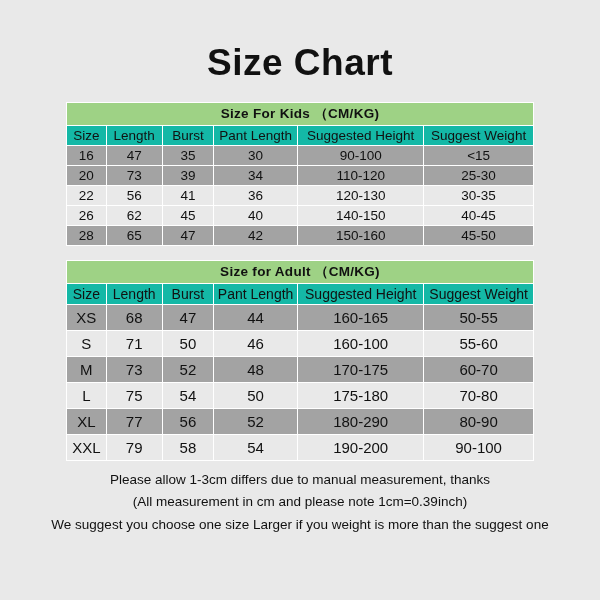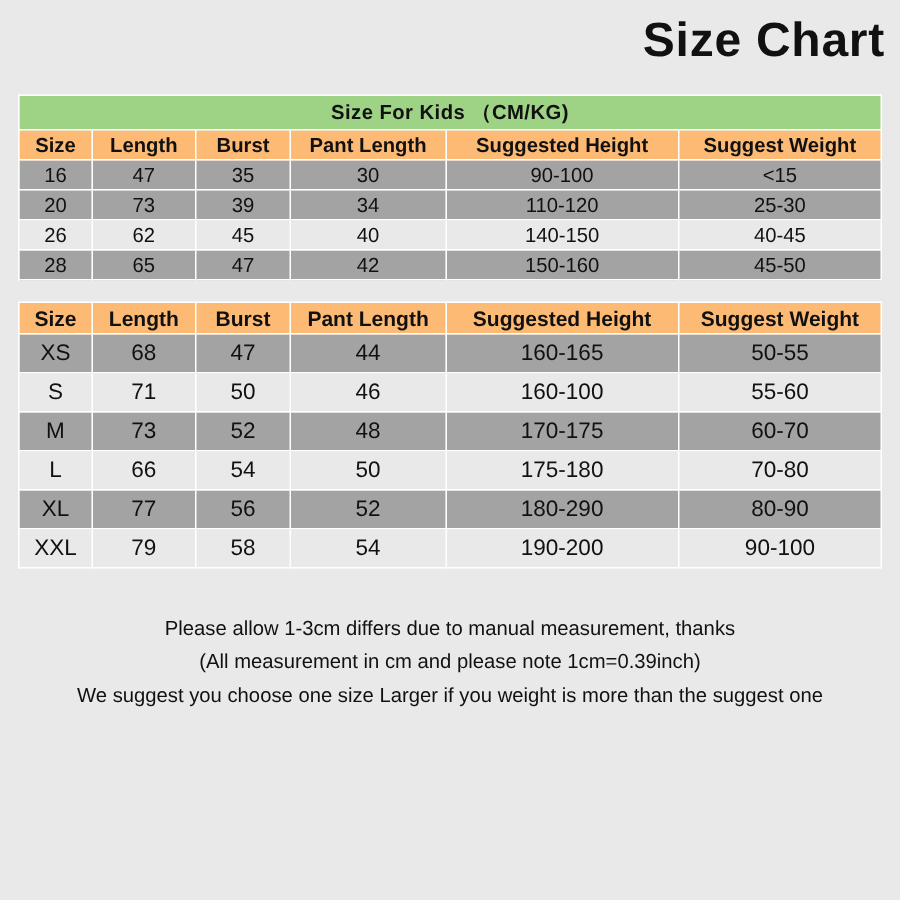--- a/index.html
+++ b/index.html
@@ -16,52 +16,52 @@
   }
   .page {
     position: relative;
     width: 600px;
     height: 600px;
     box-sizing: border-box;
     padding: 0 10px;
     background: #e9e9e9;
   }
   .title {
-    text-align: right;
-    font-size: 32px;
+    text-align: center;
+    font-size: 37px;
     font-weight: bold;
     letter-spacing: 0.5px;
-    padding-top: 8px;
+    padding-top: 42px;
     padding-bottom: 18px;
     color: #111;
   }
   table.chart {
-    width: 576px;
+    width: 468px;
     margin: 0 auto;
     border-collapse: collapse;
     table-layout: fixed;
   }
   table.chart td, table.chart th {
     border: 1px solid #ffffff;
     text-align: center;
     font-size: 13.5px;
     padding: 2px 0;
     color: #111;
   }
   .band {
     background: #9ed285;
     font-weight: bold;
     font-size: 16px;
     padding: 5px 0 5px 0;
     letter-spacing: 0.3px;
     border: 1px solid #9ed285;
   }
   .hdr td {
-    background: #fdba74;
-    font-weight: bold;
+    background: #14b8a6;
+    font-weight: normal;
     font-size: 13.5px;
     padding: 3px 0;
     border-left: 1px solid #d8d8d8;
     border-right: 1px solid #d8d8d8;
     border-top: none;
     border-bottom: 1px solid #bdbdbd;
   }
   .row-odd td {
     background: #a3a3a3;
   }
@@ -81,21 +81,21 @@
     font-size: 15px;
     text-align: center;
   }
   .adult .hdr td {
     font-size: 14px;
   }
   .spacer {
     height: 14px;
   }
   .notes {
-    margin-top: 29px;
+    margin-top: 8px;
     text-align: center;
     font-size: 13.5px;
     line-height: 1.65;
     color: #111;
   }
   .notes div {
     white-space: nowrap;
   }
   
   col.c0 { width: 8.5%; }
@@ -143,20 +143,28 @@
       </tr>
       <tr class="row-odd">
         <td>20</td>
         <td>73</td>
         <td>39</td>
         <td>34</td>
         <td>110-120</td>
         <td>25-30</td>
       </tr>
       <tr class="row-even">
+        <td>22</td>
+        <td>56</td>
+        <td>41</td>
+        <td>36</td>
+        <td>120-130</td>
+        <td>30-35</td>
+      </tr>
+      <tr class="row-even">
         <td>26</td>
         <td>62</td>
         <td>45</td>
         <td>40</td>
         <td>140-150</td>
         <td>40-45</td>
       </tr>
       <tr class="row-odd">
         <td>28</td>
         <td>65</td>
@@ -173,20 +181,23 @@
   <table class="chart adult">
     <colgroup>
       <col class="c0">
         <col class="c1">
         <col class="c2">
         <col class="c3">
         <col class="c4">
         <col class="c5">
     </colgroup>
     <tbody>
+      <tr>
+        <td class="band" colspan="6">Size for Adult （CM/KG)</td>
+      </tr>
       <tr class="hdr">
         <td>Size</td>
         <td>Length</td>
         <td>Burst</td>
         <td>Pant Length</td>
         <td>Suggested Height</td>
         <td>Suggest Weight</td>
       </tr>
       <tr class="row-odd">
         <td>XS</td>
@@ -207,21 +218,21 @@
       <tr class="row-odd">
         <td>M</td>
         <td>73</td>
         <td>52</td>
         <td>48</td>
         <td>170-175</td>
         <td>60-70</td>
       </tr>
       <tr class="row-even">
         <td>L</td>
-        <td>66</td>
+        <td>75</td>
         <td>54</td>
         <td>50</td>
         <td>175-180</td>
         <td>70-80</td>
       </tr>
       <tr class="row-odd">
         <td>XL</td>
         <td>77</td>
         <td>56</td>
         <td>52</td>

